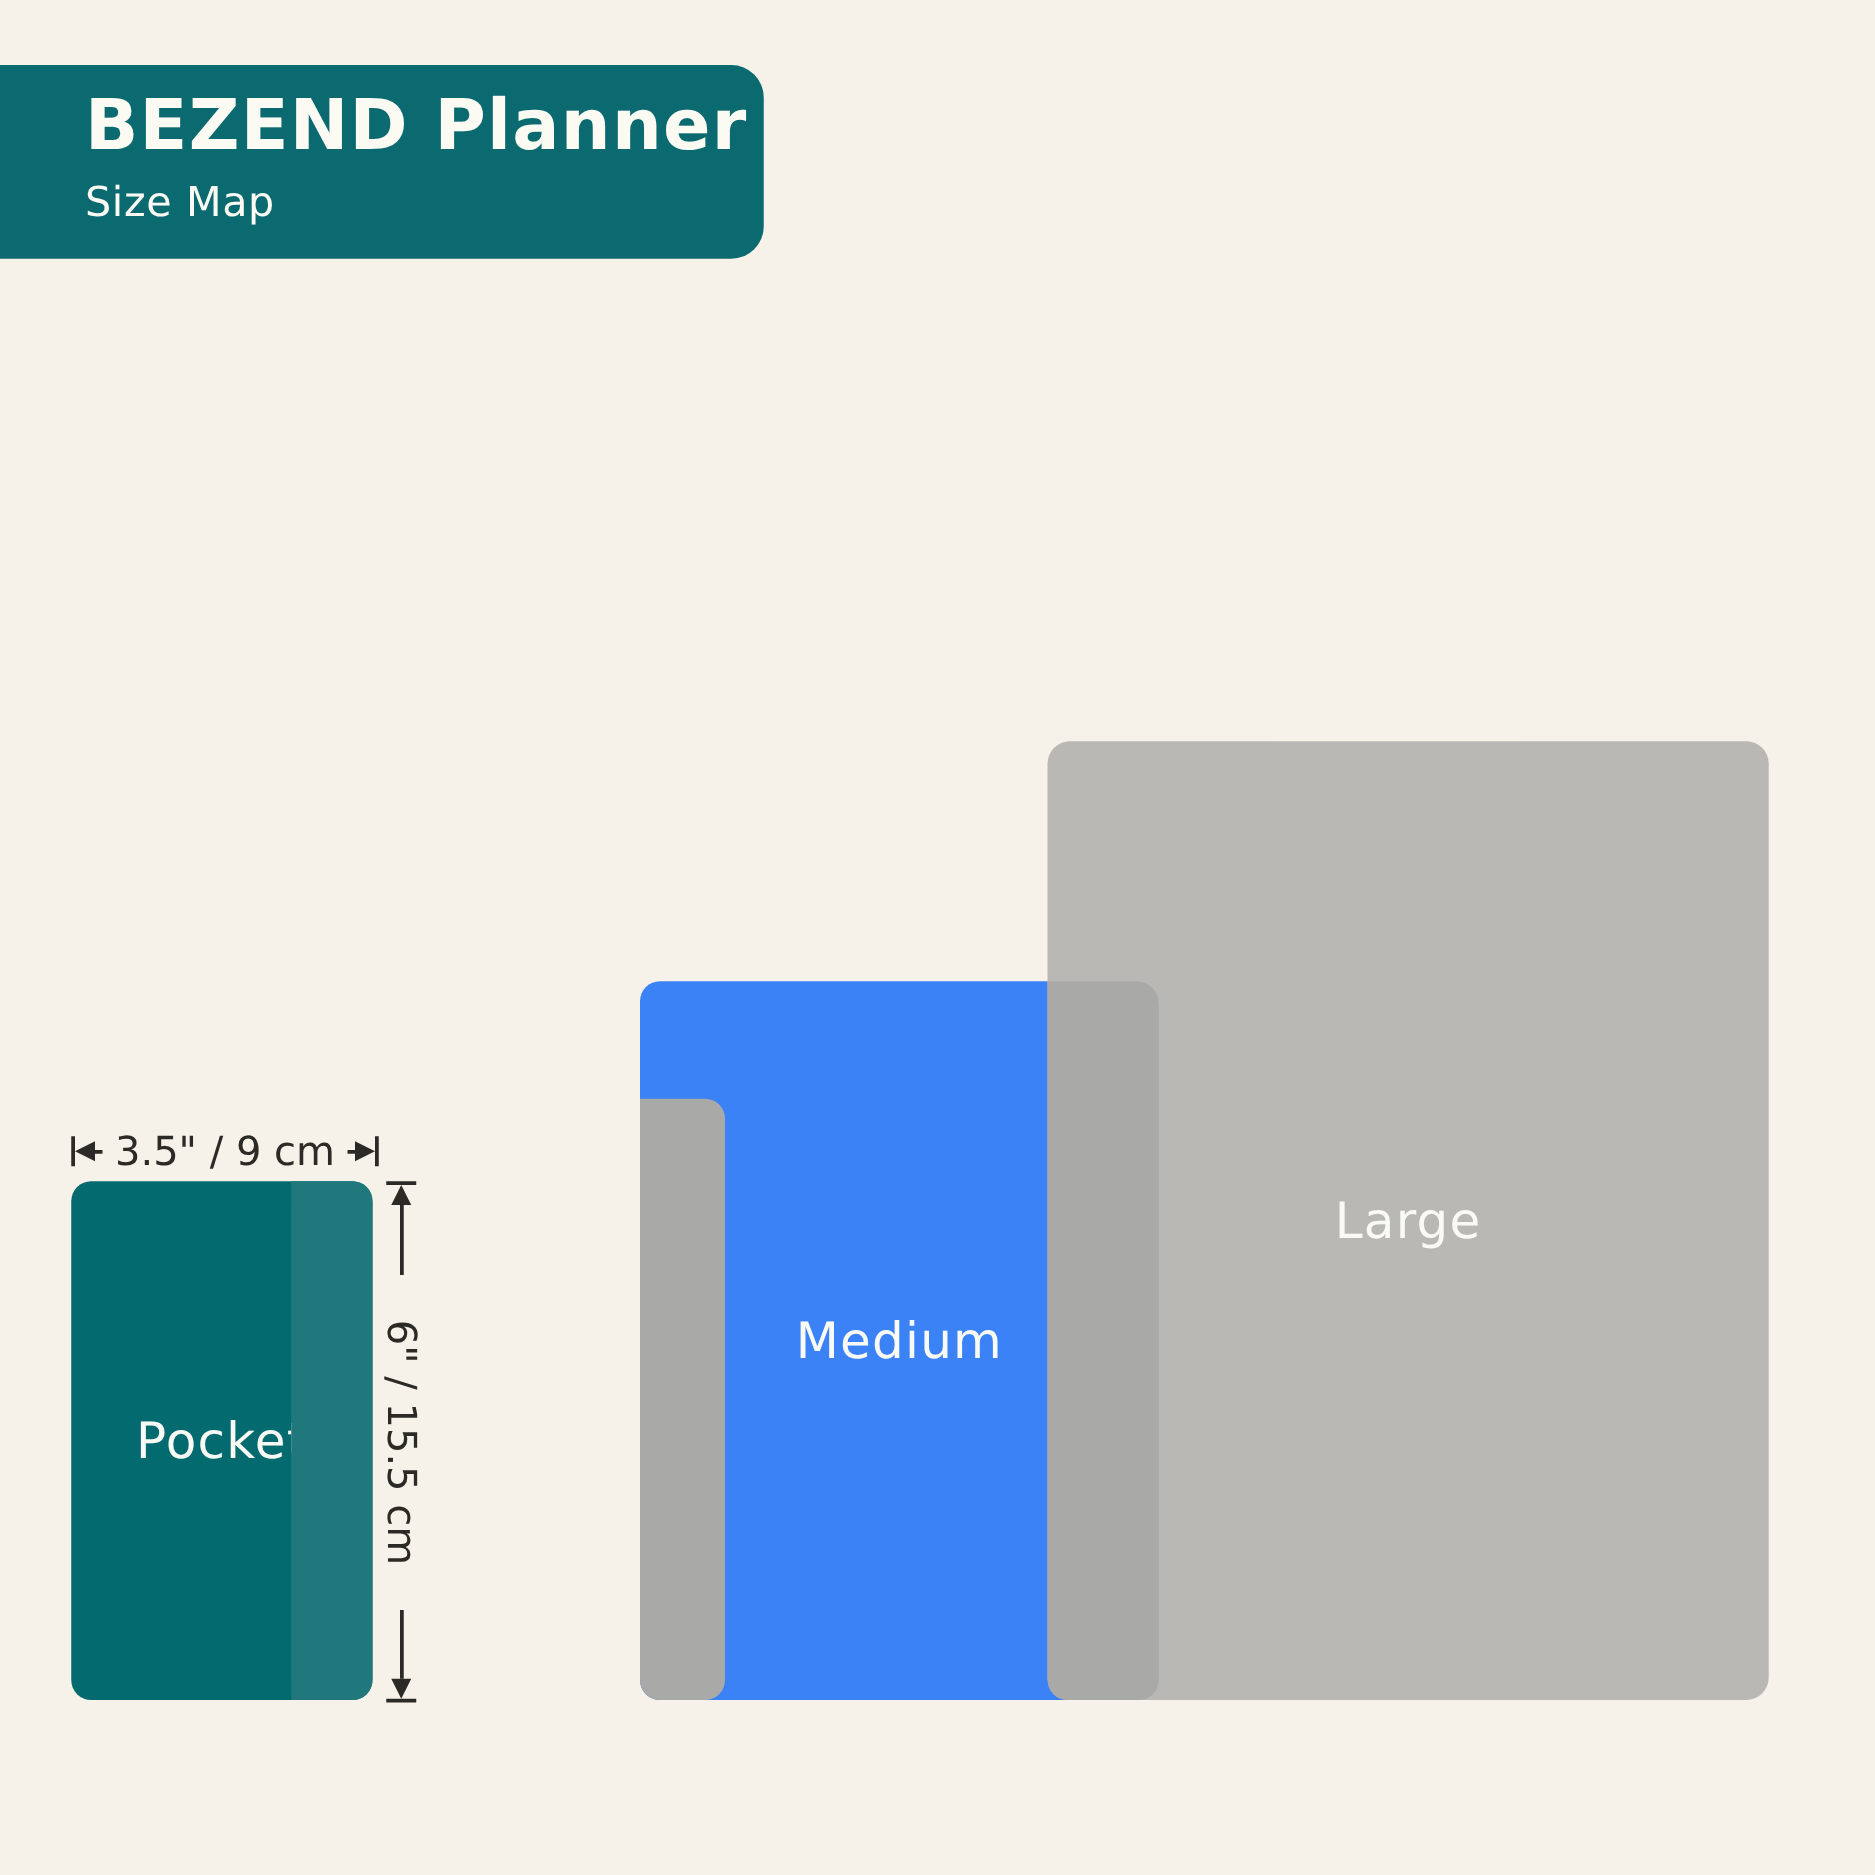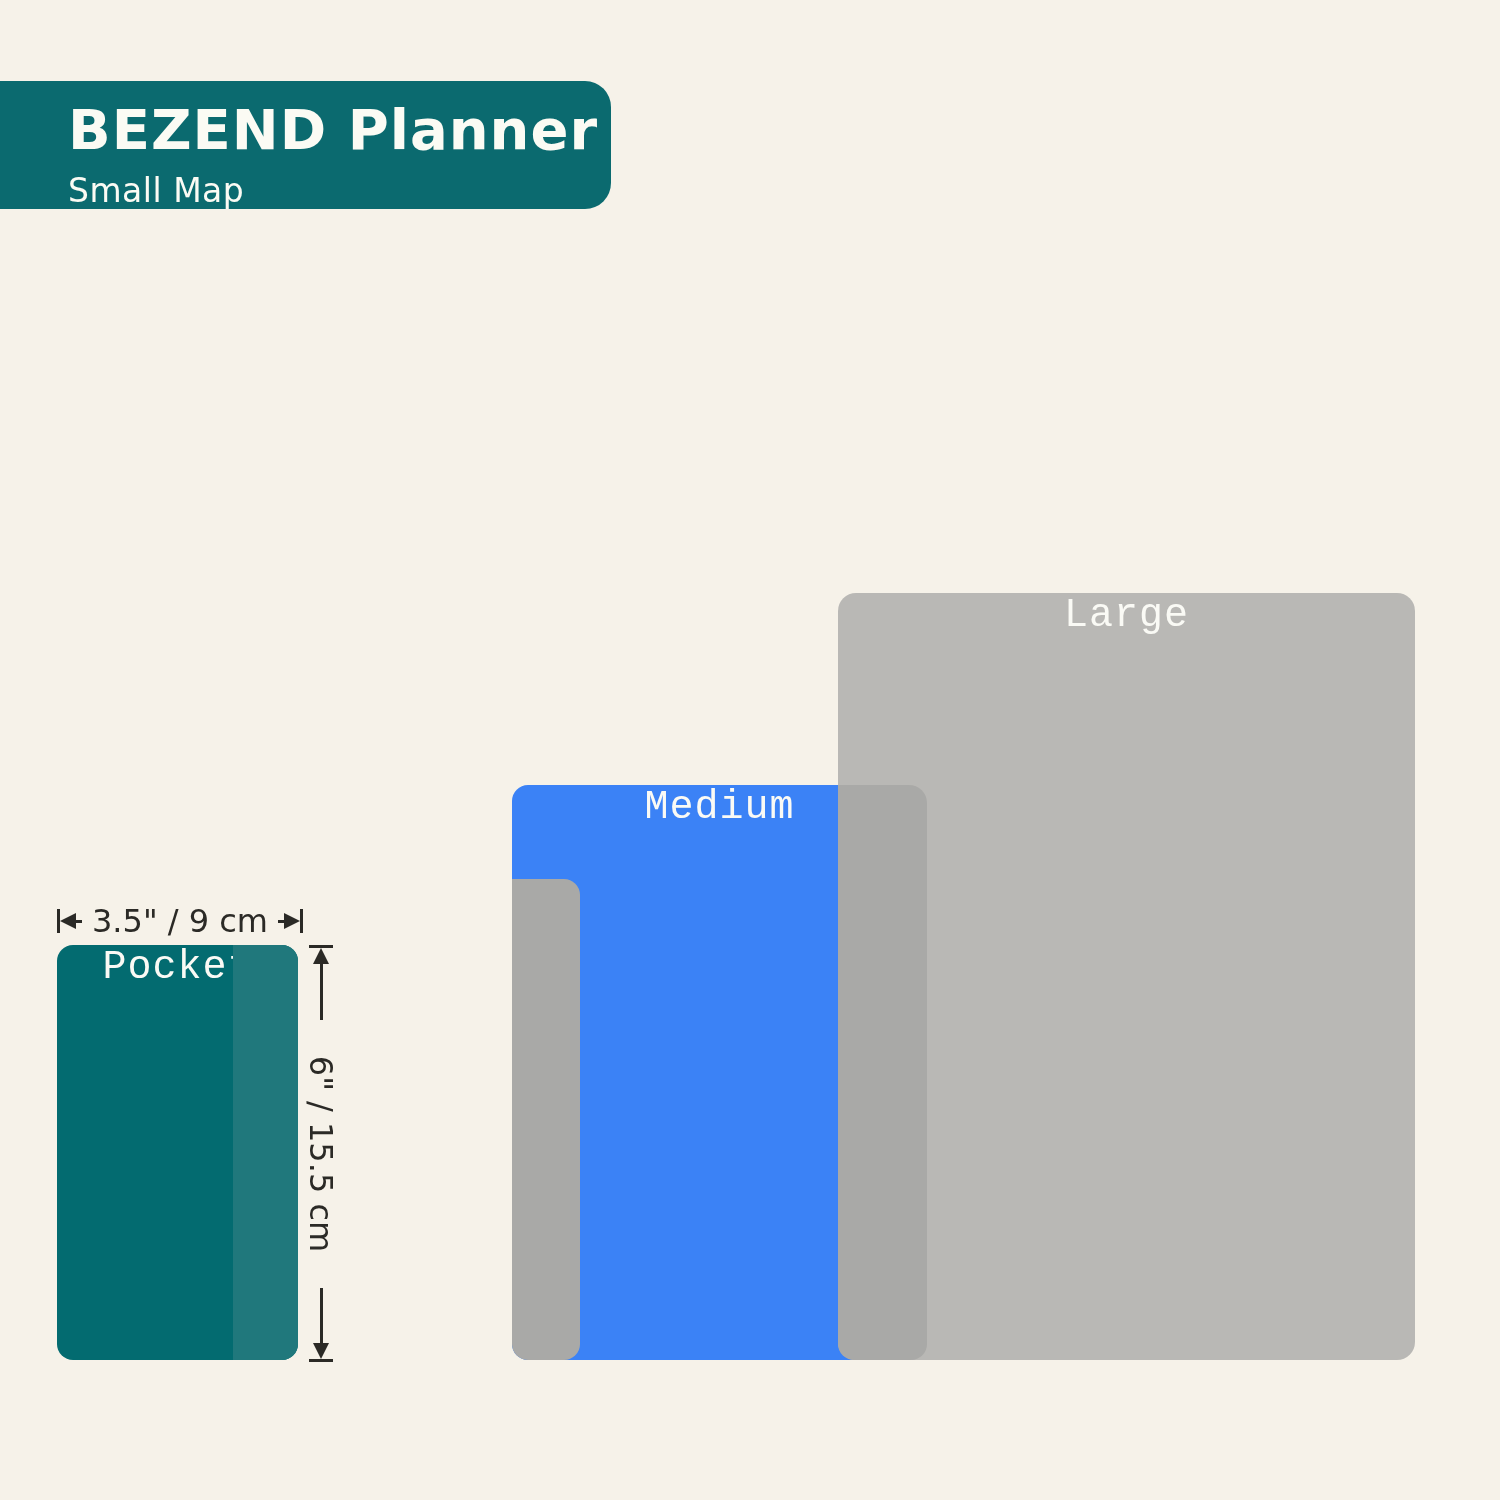--- a/index.html
+++ b/index.html
@@ -10,49 +10,47 @@
     width: 1500px;
     height: 1500px;
     background: #f6f2e9;
     overflow: hidden;
   }
 
   
   .header-card {
     position: absolute;
     left: 0; top: 52px;
-    width: 611px; height: 128px;
+    width: 611px; height: 155px;
     background: #0b6a6f;
     border-radius: 0 26px 26px 0;
     box-sizing: border-box;
     padding: 18px 0 12px 68px;
     color: #fbfbf4;
     z-index: 30;
-    margin-top: 29px;
   }
   .header-title {
     font-size: 56px;
     font-weight: bold;
     letter-spacing: 1px;
     line-height: 1.1;
   }
   .header-subtitle {
     font-size: 33px;
     margin-top: 10px;
     letter-spacing: 0.5px;
   }
 
   
   .size-rect {
     position: absolute;
     display: flex;
-    align-items: flex-start;
+    align-items: center;
     justify-content: center;
     border-radius: 16px;
-    font-family: Liberation Mono, monospace;
   }
   .size-label {
     color: #fafaf5;
     font-size: 40px;
     letter-spacing: 1px;
   }
   .rect-small  { left: 233px; top: 879px; width: 347px; height: 481px; background: #b9b8b5; z-index: 10; }
   .rect-medium { left: 512px; top: 785px; width: 415px; height: 575px; background: #3b82f6; z-index: 11; }
   .rect-large  { left: 838px; top: 593px; width: 577px; height: 767px; background: #b9b8b5; border-radius: 18px; z-index: 12; }
   .rect-pocket { left: 57px;  top: 945px; width: 241px; height: 415px; background: #036b70; z-index: 13; }
@@ -127,21 +125,21 @@
     font-size: 32px;
   }
 </style>
 </head>
 <body>
 
 <div class="canvas">
 
   <div class="header-card">
     <div class="header-title">BEZEND Planner</div>
-    <div class="header-subtitle">Small Map</div>
+    <div class="header-subtitle">Size Map</div>
   </div>
 
 
   <div class="size-rect rect-medium">
     <span class="size-label">Medium</span>
   </div>
 
   <div class="size-rect rect-large">
     <span class="size-label">Large</span>
   </div>

